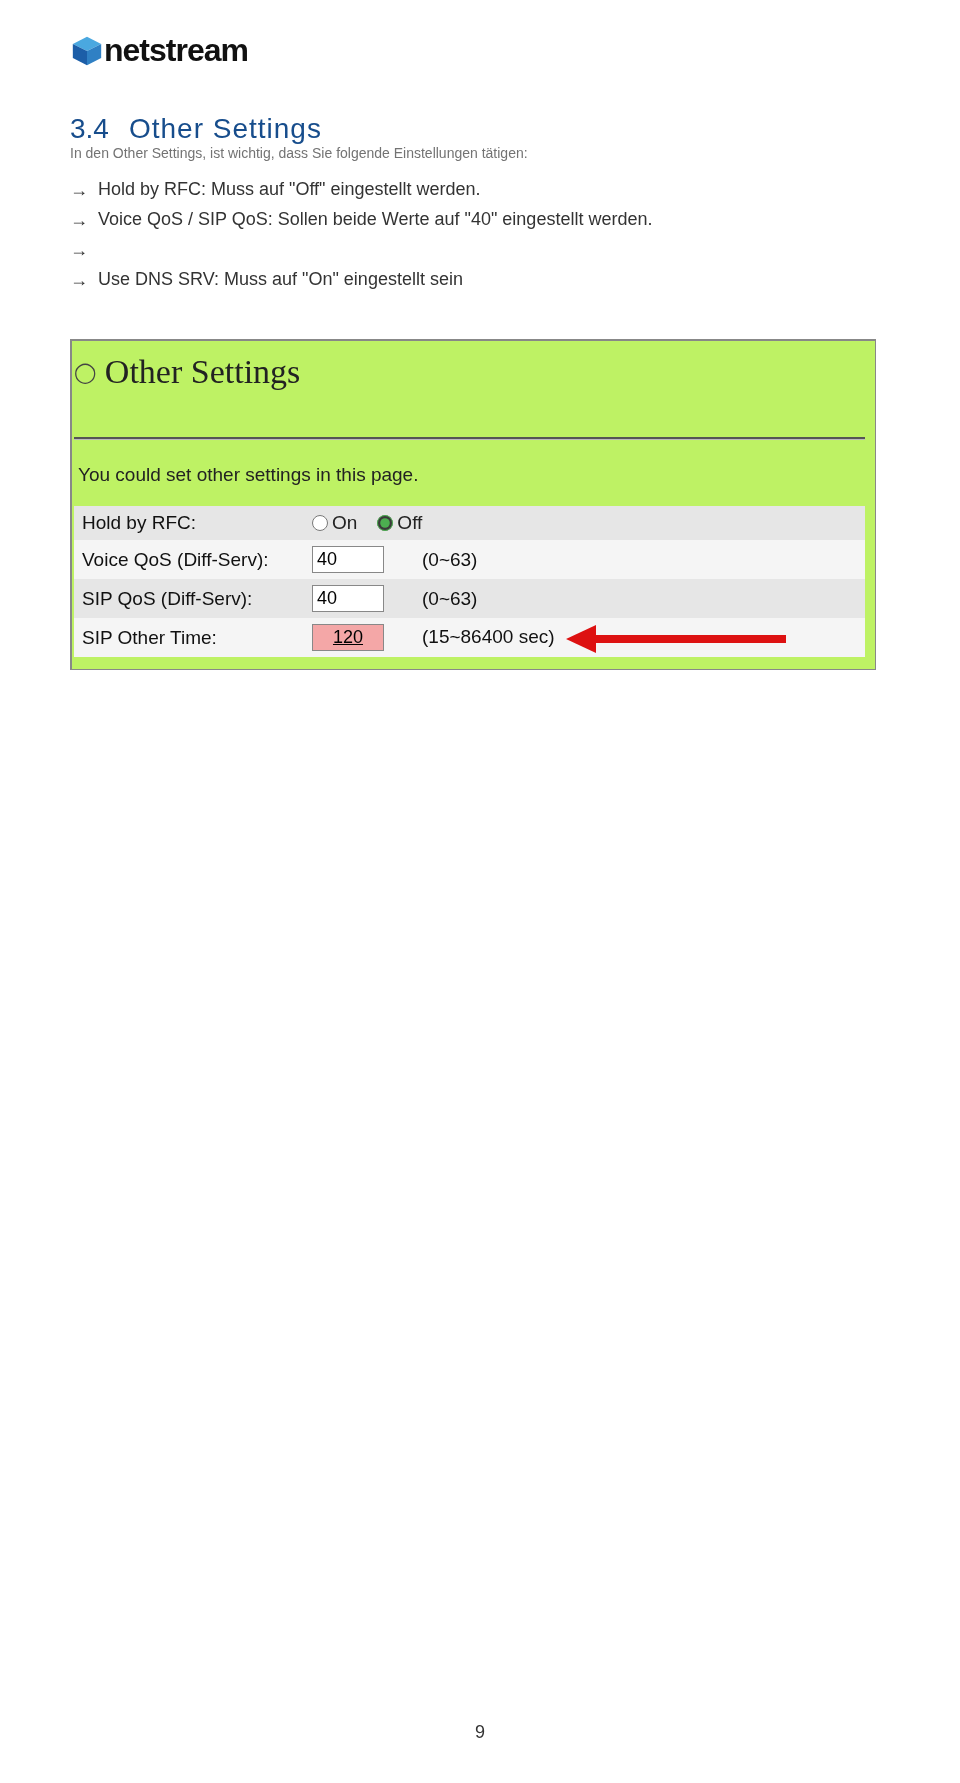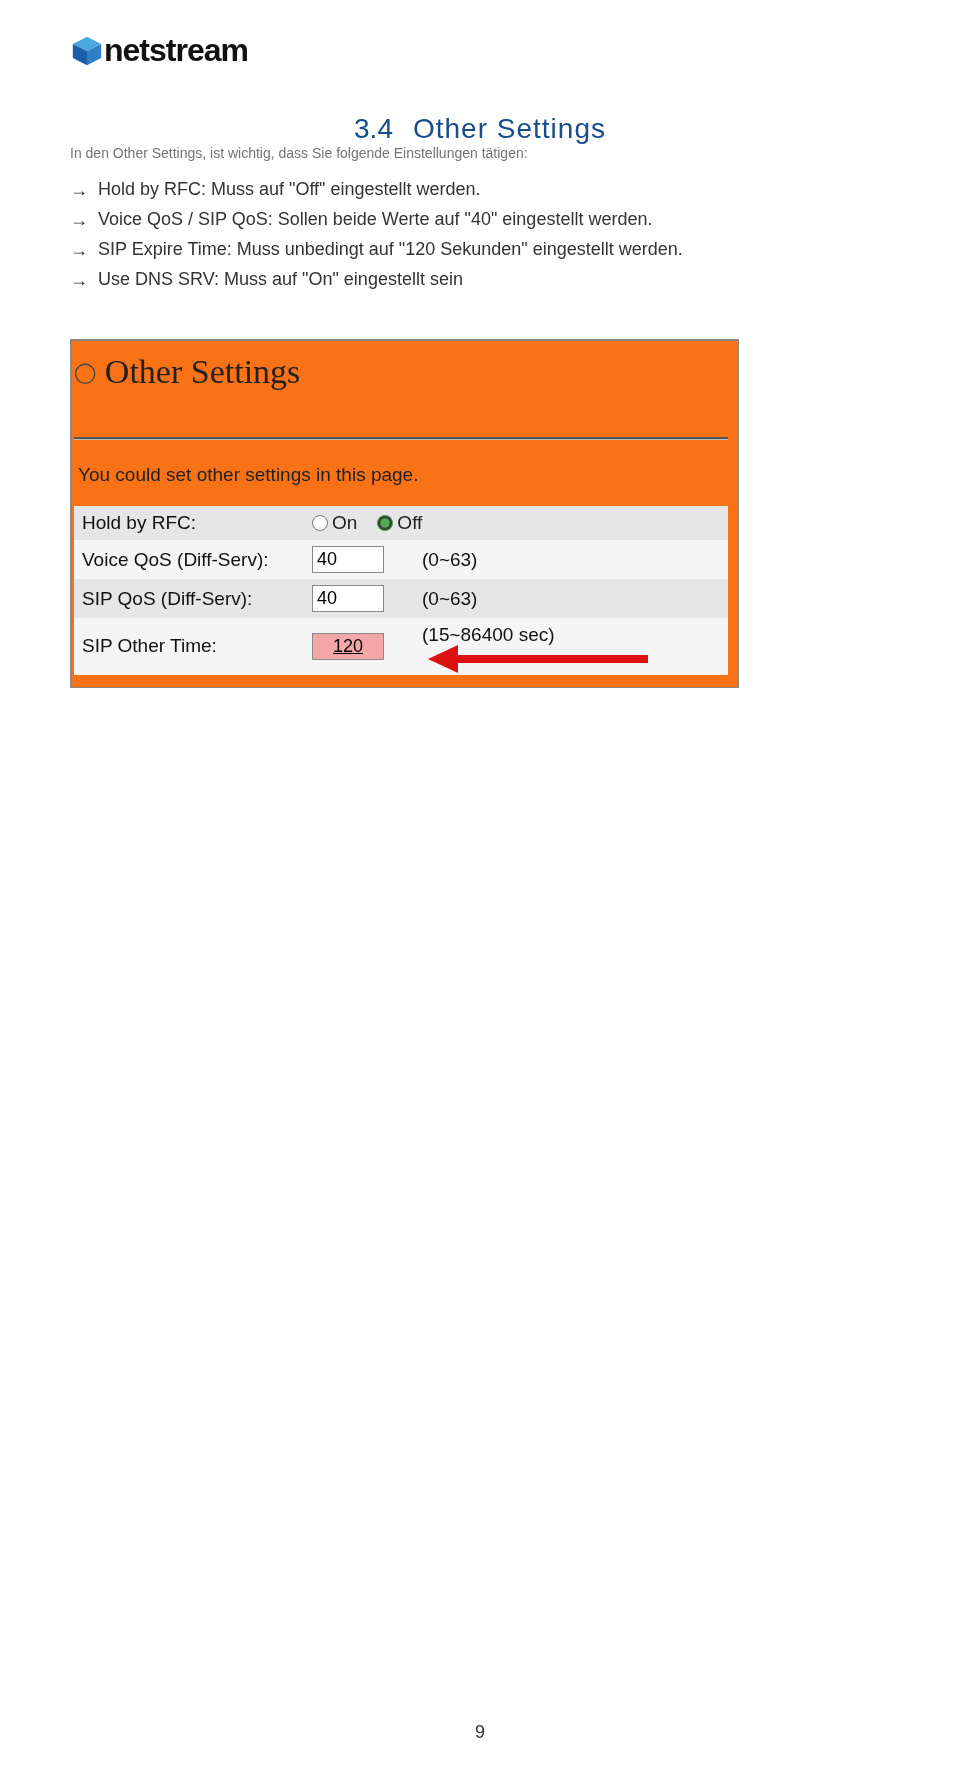--- a/index.html
+++ b/index.html
@@ -32,21 +32,20 @@
 
   .section {
     margin-top: 44px;
   }
   .section-heading {
     display: flex;
     align-items: baseline;
     gap: 20px;
     color: #174d8c;
     font-size: 28px;
-    justify-content: center;
   }
   .section-number {
     font-weight: 400;
   }
   .section-title {
     font-weight: 400;
     letter-spacing: 1px;
   }
   .intro {
     font-size: 14px;
@@ -69,23 +68,23 @@
     line-height: 22px;
     color: #333;
   }
 
   
   .panel {
     margin-top: 48px;
     border: 1px solid #888;
     border-top: 2px solid #888;
     border-left: 2px solid #888;
-    background: #f97316;
+    background: #bef264;
     padding: 12px 10px 12px 2px;
-    width: 669px;
+    width: 806px;
   }
   .panel-radio-glyph {
     display: inline-block;
     font-size: 20px;
     color: #444;
     vertical-align: middle;
   }
   .panel-title {
     font-family: "Times New Roman", Georgia, serif;
     font-size: 34px;
@@ -211,21 +210,20 @@
     <div class="bullet-line">
       <span class="arrow-glyph">→</span>
       <span>Hold by RFC: Muss auf "Off" eingestellt werden.</span>
     </div>
     <div class="bullet-line">
       <span class="arrow-glyph">→</span>
       <span>Voice QoS / SIP QoS: Sollen beide Werte auf "40" eingestellt werden.</span>
     </div>
     <div class="bullet-line">
       <span class="arrow-glyph">→</span>
-      <span>SIP Expire Time: Muss unbedingt auf "120 Sekunden" eingestellt werden.</span>
     </div>
     <div class="bullet-line">
       <span class="arrow-glyph">→</span>
       <span>Use DNS SRV: Muss auf "On" eingestellt sein</span>
     </div>
   </div>
 </div>
 
 <div class="panel">
   <span class="panel-radio-glyph">◯</span>

